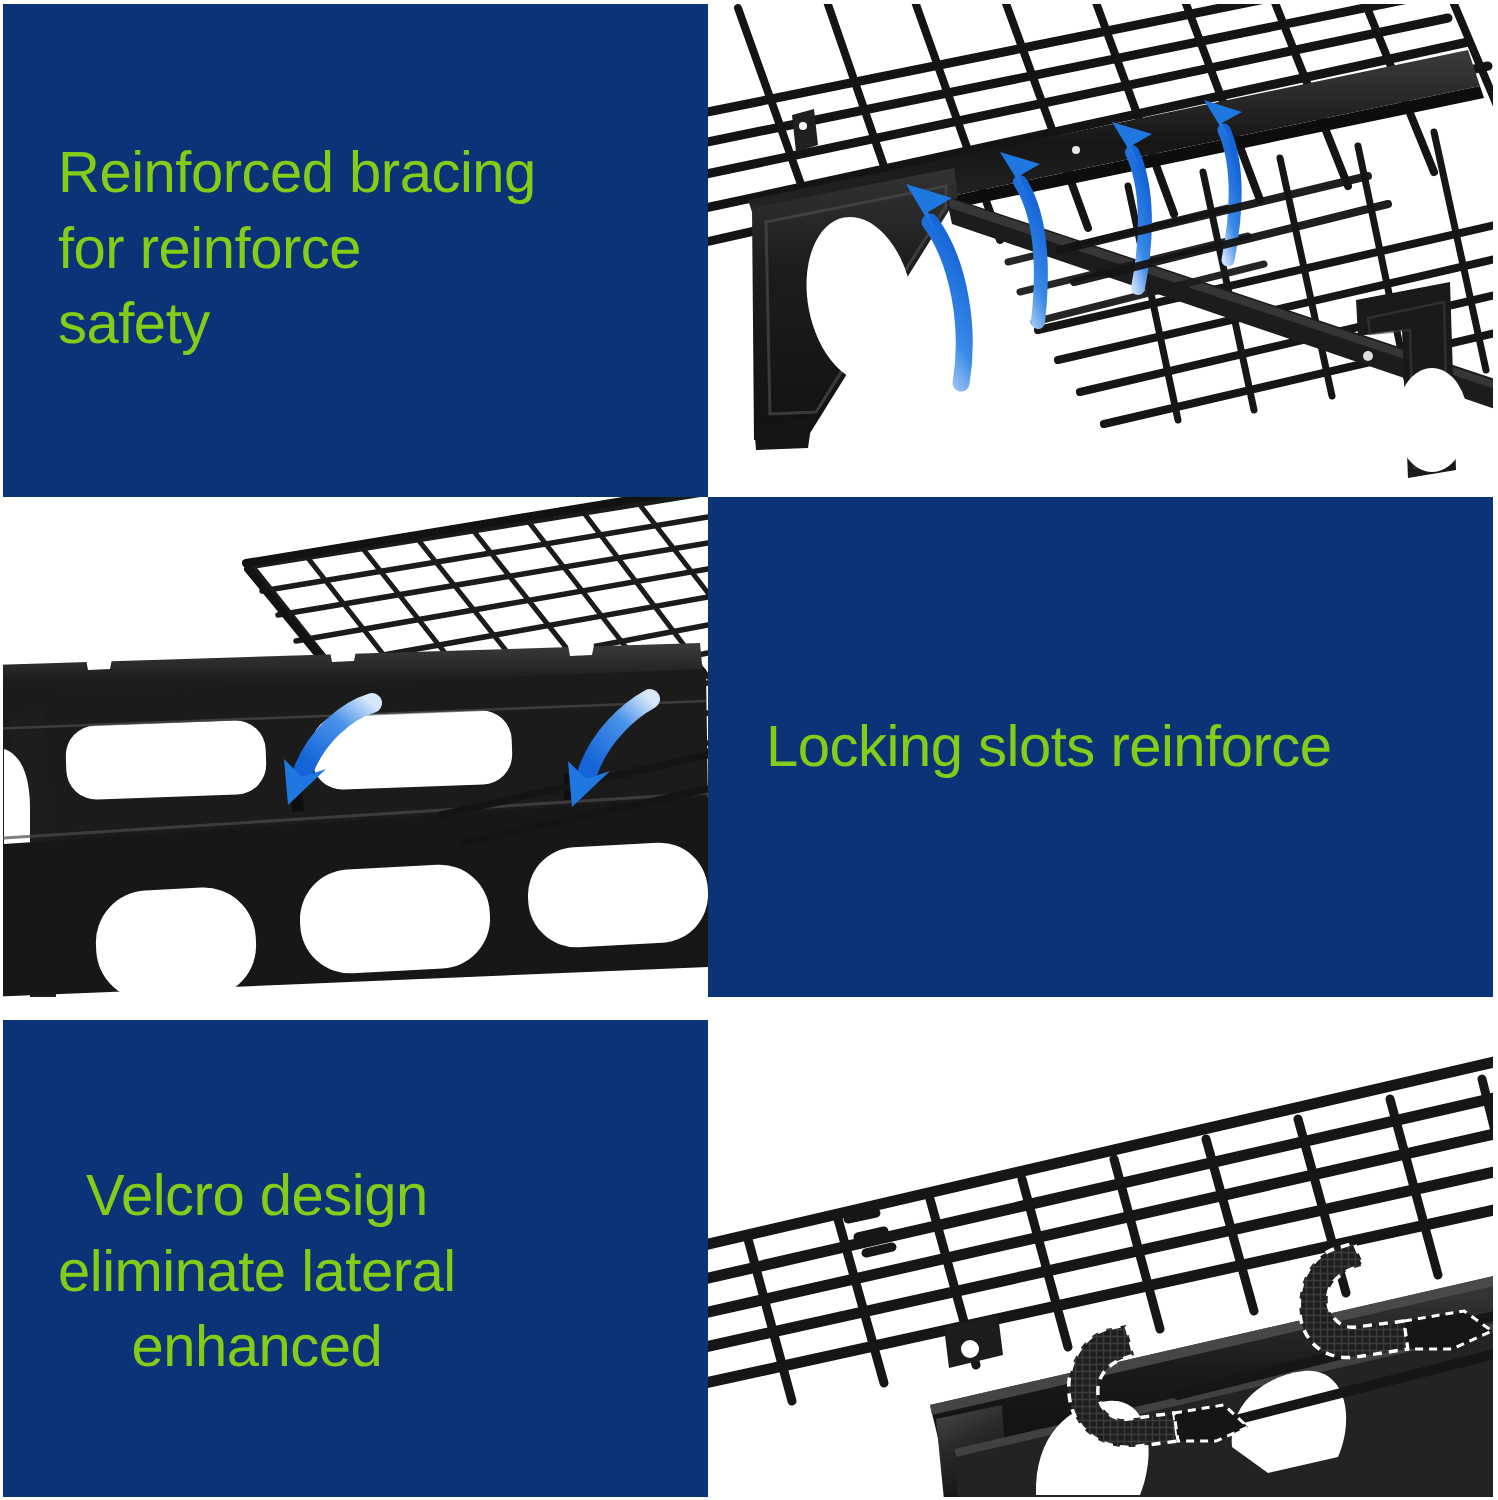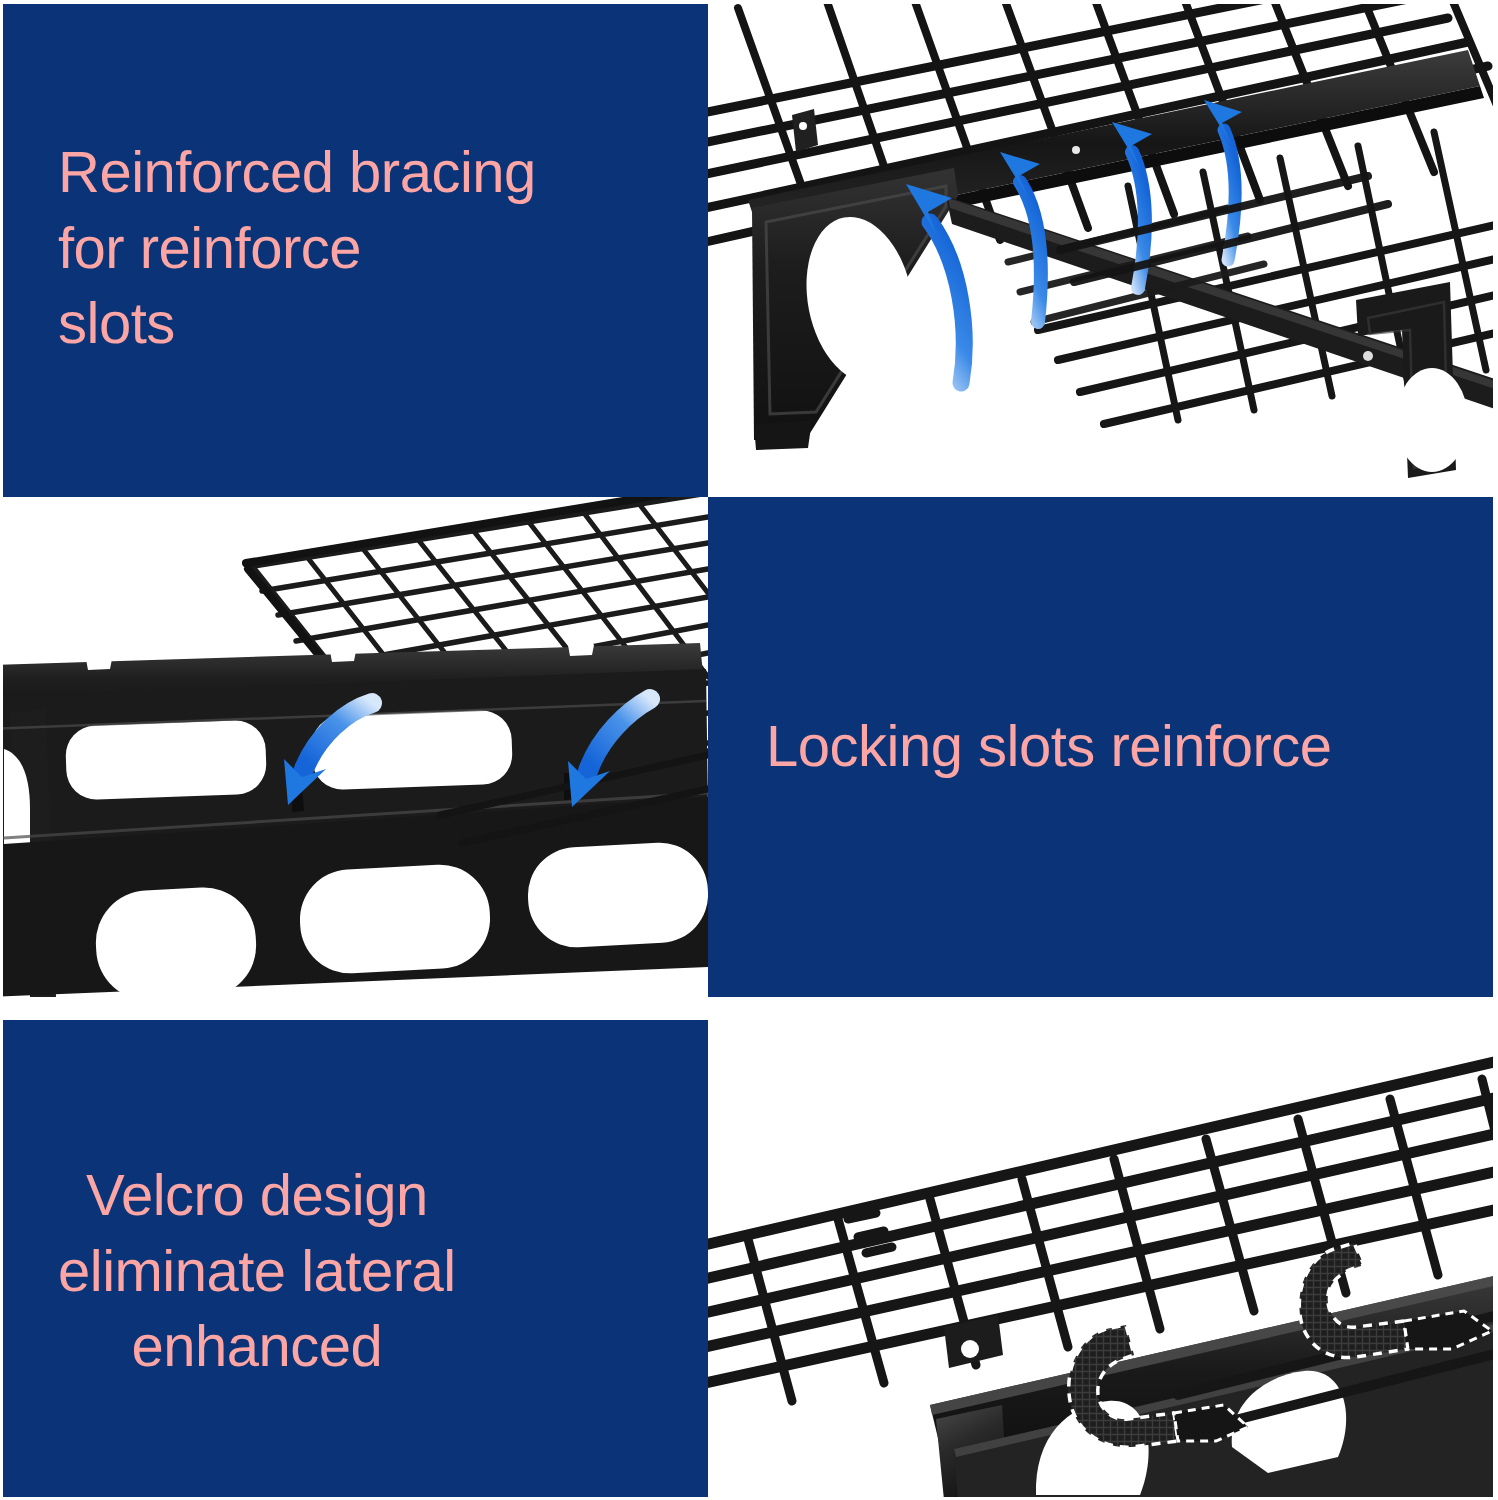--- a/index.html
+++ b/index.html
@@ -25,21 +25,21 @@
   .cell.text-cell {
     background: #0b3478;
     display: flex;
     align-items: center;
   }
   .cell.img-cell {
     background: #ffffff;
   }
 
   .headline {
-    color: #fca5a5;
+    color: #84cc16;
     font-family: "Liberation Sans", sans-serif;
     font-size: 58px;
     line-height: 1.30;
     font-weight: 400;
     letter-spacing: -0.5px;
     padding: 0 58px;
     margin: 0;
     text-rendering: geometricPrecision;
   }
 
@@ -63,21 +63,21 @@
   #edge-bottom { left:0; bottom:0; width:1498px; height:3px; }
 
   .product-svg { display: block; width: 100%; height: 100%; }
 </style>
 </head>
 <body>
 
 <div id="infographic">
 
   <div class="cell text-cell" id="cell-r1c1">
-    <h2 class="headline"><span>Reinforced bracing</span><br><span>for reinforce</span><br><span>slots</span></h2>
+    <h2 class="headline"><span>Reinforced bracing</span><br><span>for reinforce</span><br><span>safety</span></h2>
   </div>
 
   <div class="cell img-cell" id="cell-r1c2">
     <svg class="product-svg" viewBox="0 0 790 497" preserveAspectRatio="xMidYMid slice">
       <defs>
         <linearGradient id="arrBlue1" x1="0" y1="1" x2="0.3" y2="0">
           <stop offset="0" stop-color="#cfe2fa"></stop>
           <stop offset="0.45" stop-color="#3a8ae8"></stop>
           <stop offset="1" stop-color="#1565d8"></stop>
         </linearGradient>

